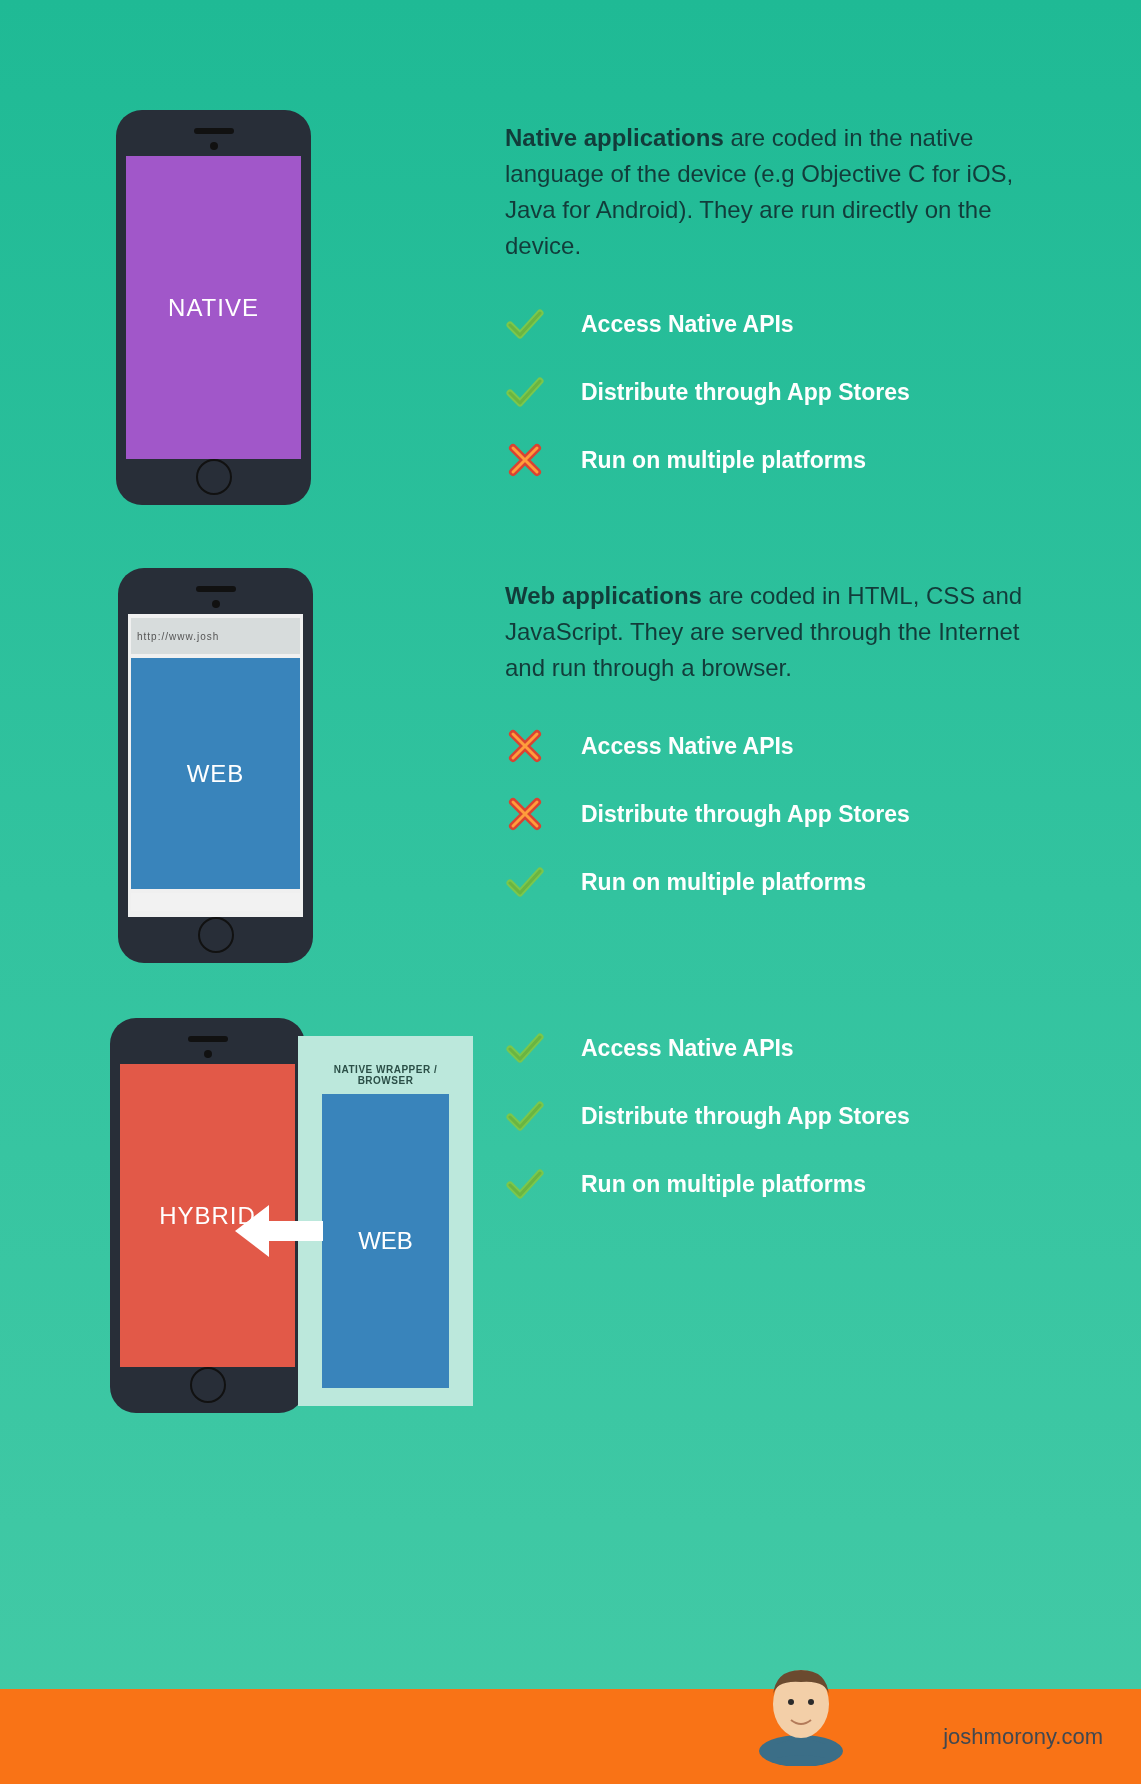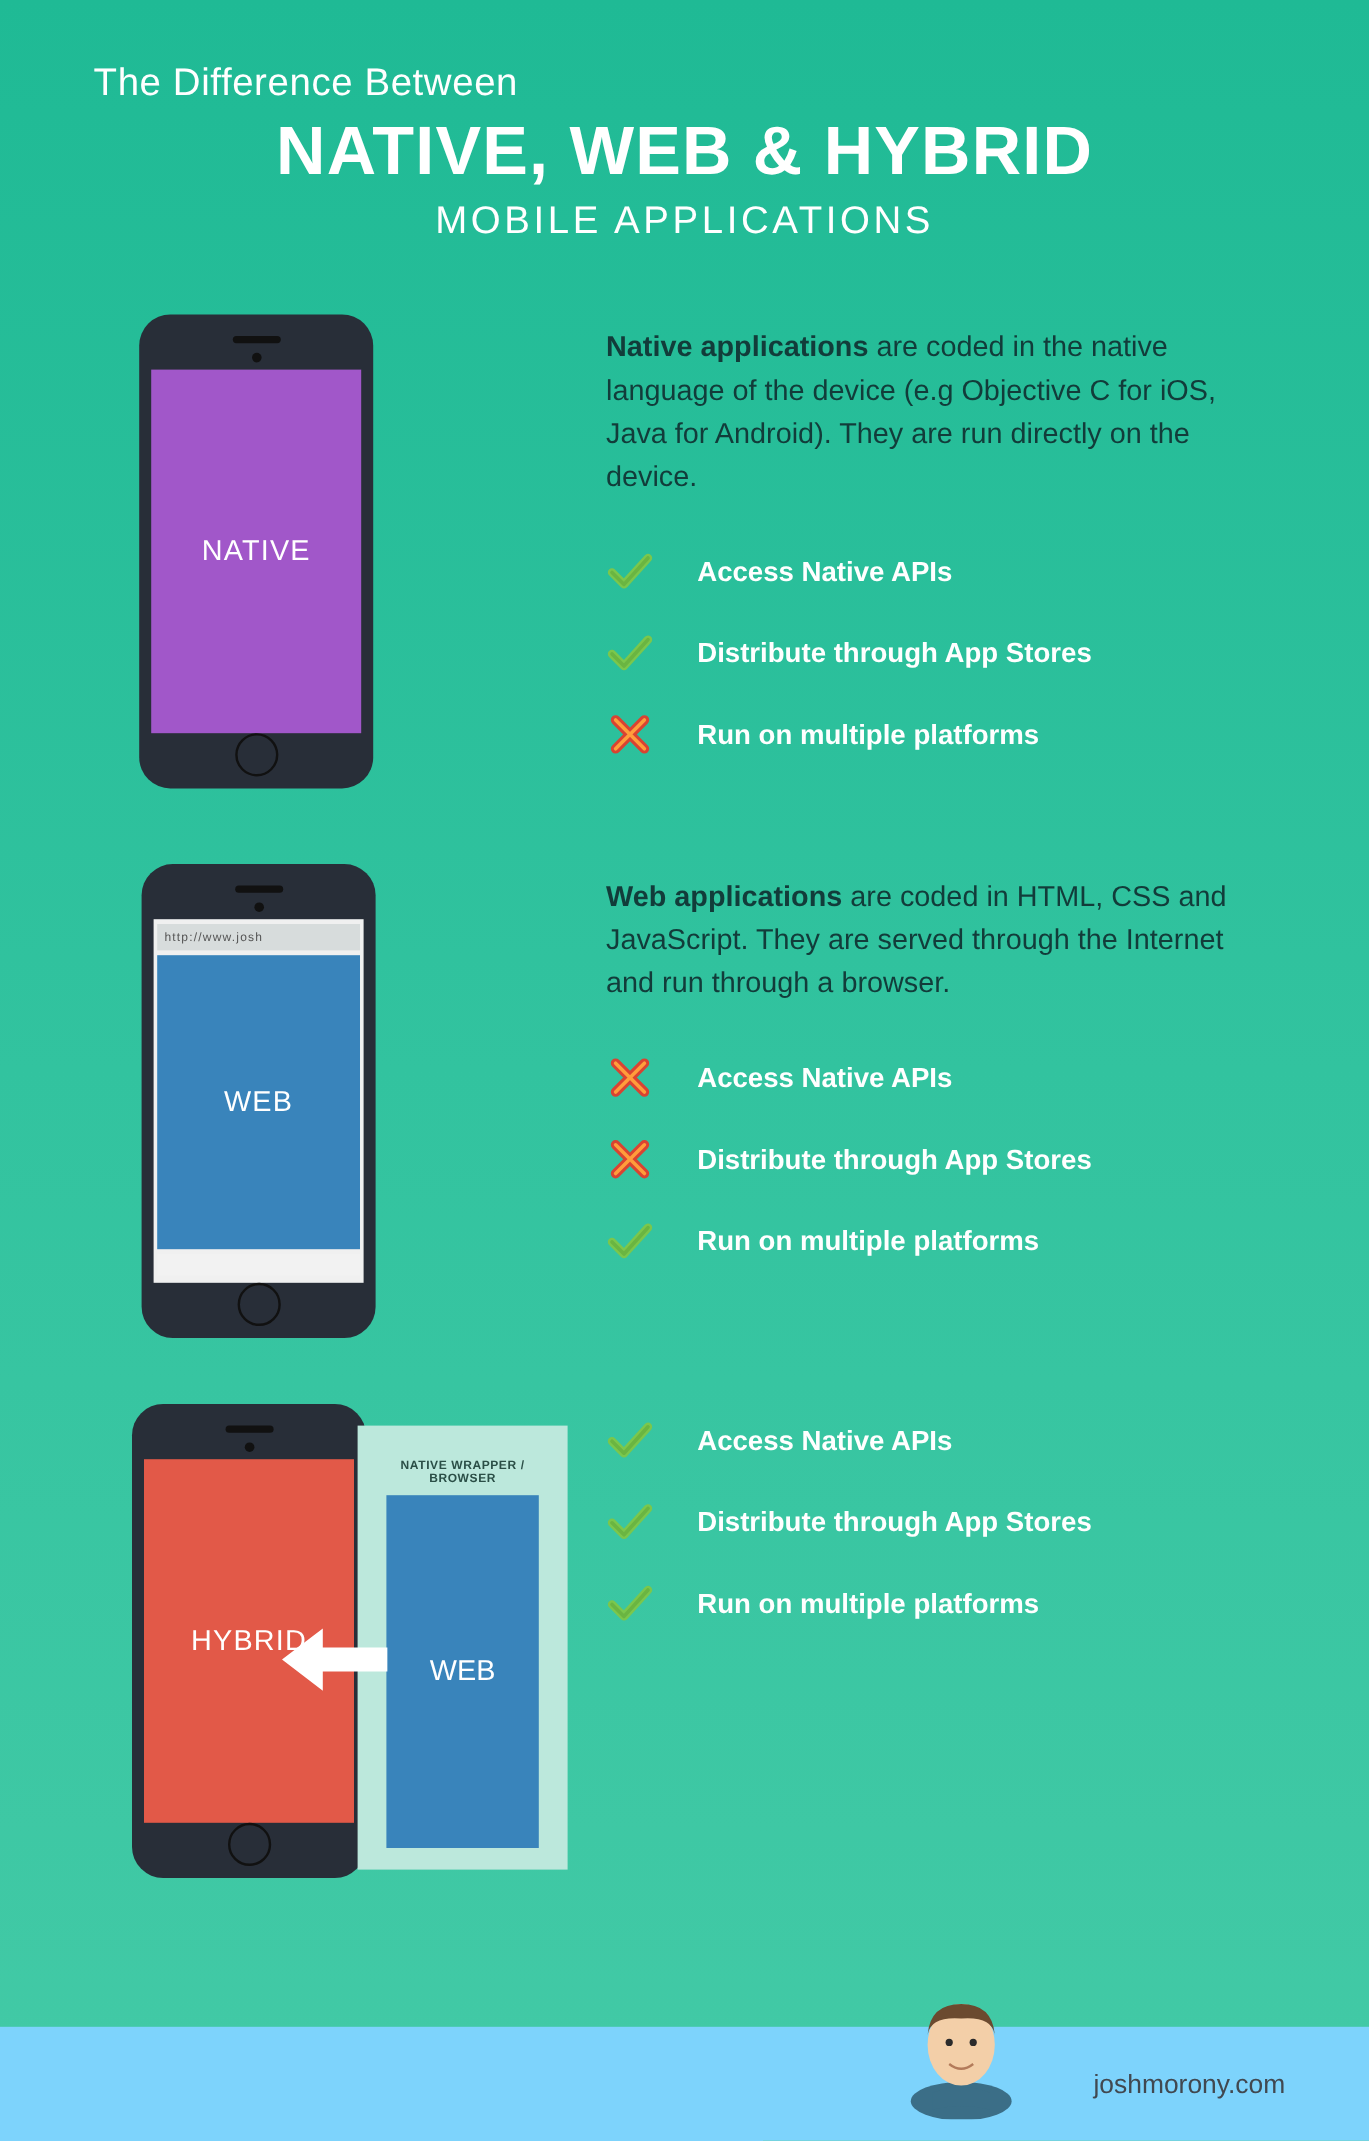--- a/index.html
+++ b/index.html
@@ -80,21 +80,21 @@
       width:32px; height:32px; border:2px solid #111; border-radius:50%;
     }
     .screen {
       width:100%; height:100%;
       display:flex; align-items:center; justify-content:center;
       font-size:24px; font-weight:400; letter-spacing:1px;
     }
     .screen.native { background:#a157c9; color:#fff; }
     .screen.web-outer { background:#f0f0f0; flex-direction:column; padding:4px 3px 6px 3px; }
     .url-bar {
-      width:100%; height:22px; background:#d7dcdc;
+      width:100%; height:36px; background:#d7dcdc;
       font-size:10px; color:#555; display:flex; align-items:center; padding-left:6px;
       margin-bottom:4px;
     }
     .web-inner { background:#3984bb; color:#fff; flex:1; width:100%; display:flex; align-items:center; justify-content:center; }
     .web-bottom { width:100%; height:18px; background:#f2f2f2; margin-top:4px; }
     .screen.hybrid { background:#e25948; color:#fff; }
     .wrapper-box {
       position:absolute; left:220px; top:8px;
       width:175px; height:370px;
       background:#bce8dc;
@@ -109,39 +109,34 @@
       display:flex; align-items:center; justify-content:center; font-size:24px;
     }
     .arrow {
       position:absolute; left:155px; top:175px;
     }
     .footnote {
       color:#123c3a; font-size:15px; margin-top:14px; line-height:1.4;
     }
     .footer {
       position:absolute; bottom:0; left:0; right:0;
-      height:95px; background:#7dd3fc;
+      height:95px; background:#f97316;
       display:flex; align-items:center; justify-content:flex-end;
-      padding-right:70px; gap:28px;
+      padding-right:38px; gap:28px;
     }
     .footer-text { color:#414850; font-size:22px; }
     .avatar-wrap {
       position:absolute; bottom:18px; right:290px;
       width:100px; height:110px;
     }
   </style>
 </head>
 <body>
 
 <div class="page">
-  <div class="title-block">
-    <div class="pretitle">The Difference Between</div>
-    <div class="main-title">NATIVE, WEB &amp; HYBRID</div>
-    <div class="subtitle">MOBILE APPLICATIONS</div>
-  </div>
 
   <div class="section">
     <div class="phone-col">
       <div class="phone-frame" style="left:38px; top:-10px;">
         <span class="earpiece2"></span>
         <div class="screen native">NATIVE</div>
       </div>
     </div>
     <div class="text-col">
       <div class="desc">

